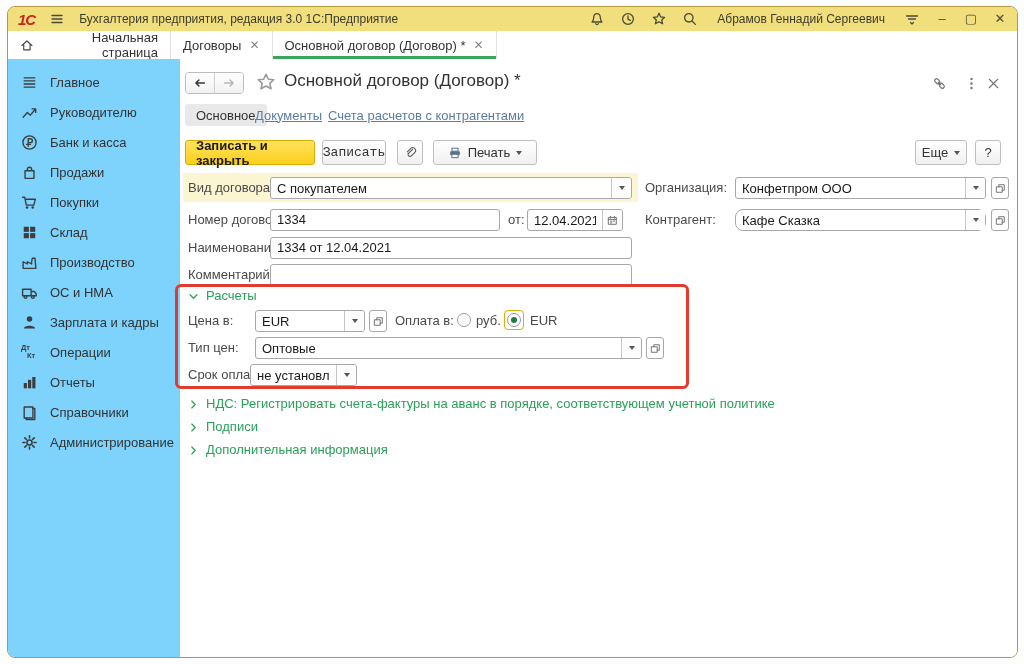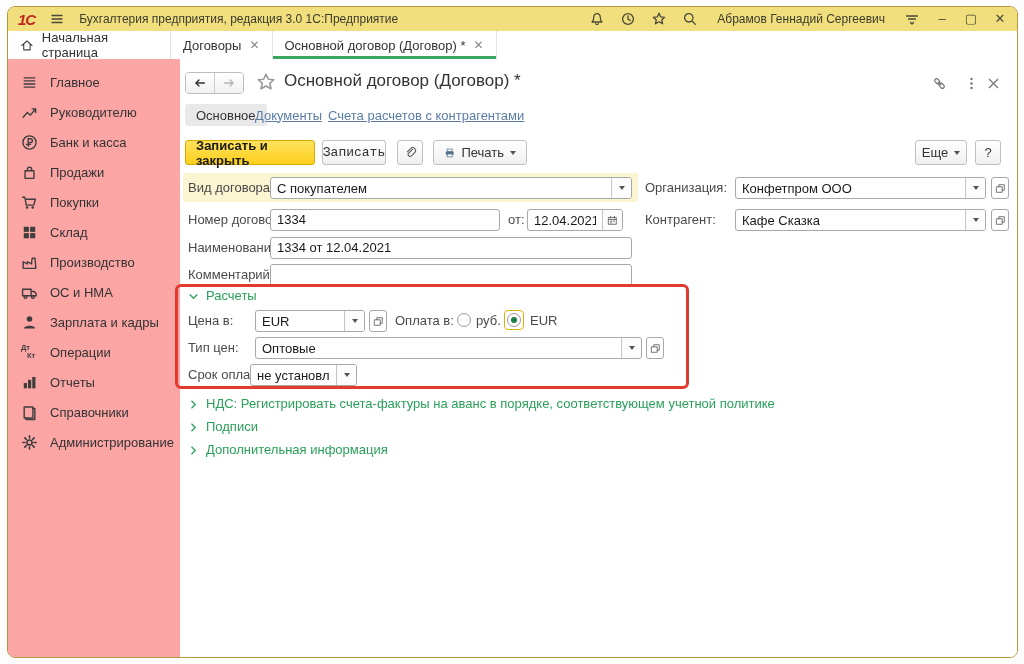--- a/index.html
+++ b/index.html
@@ -13,21 +13,21 @@
   .tb-right{margin-left:auto;display:flex;align-items:center;gap:15px;}
   .tb-user{font-size:12px;color:#3c3c2c;margin:0 4px;}
   .wbtn{font-size:13px;color:#4a4a38;width:14px;text-align:center;line-height:14px;}
   
   .tabbar{position:absolute;left:0;top:24px;right:0;height:28px;background:#fff;border-bottom:1px solid #d6d6d6;display:flex;}
   .tab{display:flex;align-items:center;gap:8px;padding:0 12px;border-right:1px solid #e2e2e2;font-size:13px;color:#333;position:relative;box-sizing:border-box;}
   .tab .x{color:#888;font-size:12px;}
   .tab.active::after{content:"";position:absolute;left:0;right:0;bottom:0;height:3px;background:#3aa55e;}
   .home-ic{width:15px;height:15px;color:#444;}
   
-  .sidebar{position:absolute;left:0;top:52px;bottom:0;width:172px;background:#fca5a5;padding-top:8px;box-sizing:border-box;}
+  .sidebar{position:absolute;left:0;top:52px;bottom:0;width:172px;background:#7dd3fc;padding-top:8px;box-sizing:border-box;}
   .side-item{height:30px;display:flex;align-items:center;padding-left:13px;gap:12px;font-size:13px;color:#333;}
   .side-item svg{width:17px;height:17px;color:#3d3d3d;flex:0 0 auto;}
   .dtkt{width:17px;display:flex;flex-direction:column;font-size:7.5px;font-weight:bold;color:#3d3d3d;line-height:1.05;}
   .dtkt span:last-child{padding-left:6px;}
   
   .main{position:absolute;left:172px;top:52px;right:0;bottom:0;background:#fff;}
   .abs{position:absolute;}
   .navgrp{display:flex;border:1px solid #bdbdbd;border-radius:4px;overflow:hidden;height:20px;}
   .navgrp .nbtn{width:28px;display:flex;align-items:center;justify-content:center;background:linear-gradient(#fff,#f1f1f1);}
   .navgrp .nbtn+.nbtn{border-left:1px solid #cfcfcf;}
@@ -87,21 +87,21 @@
       <svg class="tb-ic ln" viewBox="0 0 16 16">
           <path d="M2.5 5h11M4.5 8h7M6.5 11.5L8 13l1.5-1.5"></path>
         </svg>
       <span class="wbtn">–</span>
       <span class="wbtn">▢</span>
       <span class="wbtn">✕</span>
     </div>
   </div>
 
   <div class="tabbar">
-    <div class="tab" style="width:163px;">
+    <div class="tab" style="width:163px;text-align:right;">
       <svg class="home-ic ln" viewBox="0 0 16 16">
           <path d="M2.2 8L8 2.8 13.8 8M4.3 6.8V13h7.4V6.8"></path>
         </svg>
       <span>Начальная страница</span>
     </div>
     <div class="tab">
       <span>Договоры</span>
       <span class="x">✕</span>
     </div>
     <div class="tab active">
@@ -246,21 +246,21 @@
     <div class="abs blink" style="left:148px;top:45px;">Счета расчетов с контрагентами</div>
 
     
     <div class="abs btn btn-yellow" style="left:5px;top:81px;width:130px;">Записать и закрыть</div>
     <div class="abs btn" style="left:142px;top:81px;width:64px;font-family:Liberation Mono, monospace;">Записать</div>
     <div class="abs btn" style="left:217px;top:81px;width:26px;padding:0;">
         <svg class="ln" viewBox="0 0 16 16" style="width:13px;height:13px;color:#555;">
           <path d="M10.6 4.1L5.8 8.9a2.3 2.3 0 0 0 3.3 3.3l4.1-4.1a3.5 3.5 0 0 0-5-5L4.1 7.2"></path>
         </svg>
       </div>
-    <div class="abs btn" style="left:253px;top:81px;width:94px;">
+    <div class="abs btn" style="left:253px;top:81px;width:104px;">
       <svg viewBox="0 0 16 16" style="width:14px;height:14px;">
           <rect x="4.5" y="2.5" width="7" height="3.4" fill="#fff" stroke="#55718e" stroke-width="1.1"></rect>
           <rect x="2.5" y="5.9" width="11" height="4.6" rx="0.8" fill="#55718e"></rect>
           <rect x="4.5" y="9.4" width="7" height="4" fill="#fff" stroke="#55718e" stroke-width="1.1"></rect>
         </svg>
       <span>Печать</span>
       <span class="caret"></span>
     </div>
     <div class="abs btn" style="left:735px;top:81px;width:52px;">
         <span>Еще</span>
@@ -300,21 +300,21 @@
     <div class="abs combo" style="left:347px;top:150px;width:96px;">
       <input value="12.04.2021" style="">
       <span class="caret-btn">
           <svg class="ln" viewBox="0 0 16 16">
             <rect x="2.5" y="3.5" width="11" height="10"></rect>
             <path d="M2.5 6.5h11M5.2 2v2.6M10.8 2v2.6M5 9h2M9 9h2M5 11.5h2"></path>
           </svg>
         </span>
     </div>
     <div class="abs lbl" style="left:465px;top:153px;">Контрагент:</div>
-    <div class="abs combo" style="left:555px;top:150px;width:251px;">
+    <div class="abs combo" style="left:555px;top:150px;width:251px;border-radius:8px;">
       <input value="Кафе Сказка" style="">
       <span class="caret-btn">
           <span class="caret"></span>
         </span>
     </div>
     <span class="abs sqbtn" style="left:811px;top:150px;">
         <svg class="ln" viewBox="0 0 16 16">
           <rect x="2.5" y="5.5" width="8" height="8"></rect>
           <path d="M5.5 5.5v-3h8v8h-3"></path>
         </svg>

